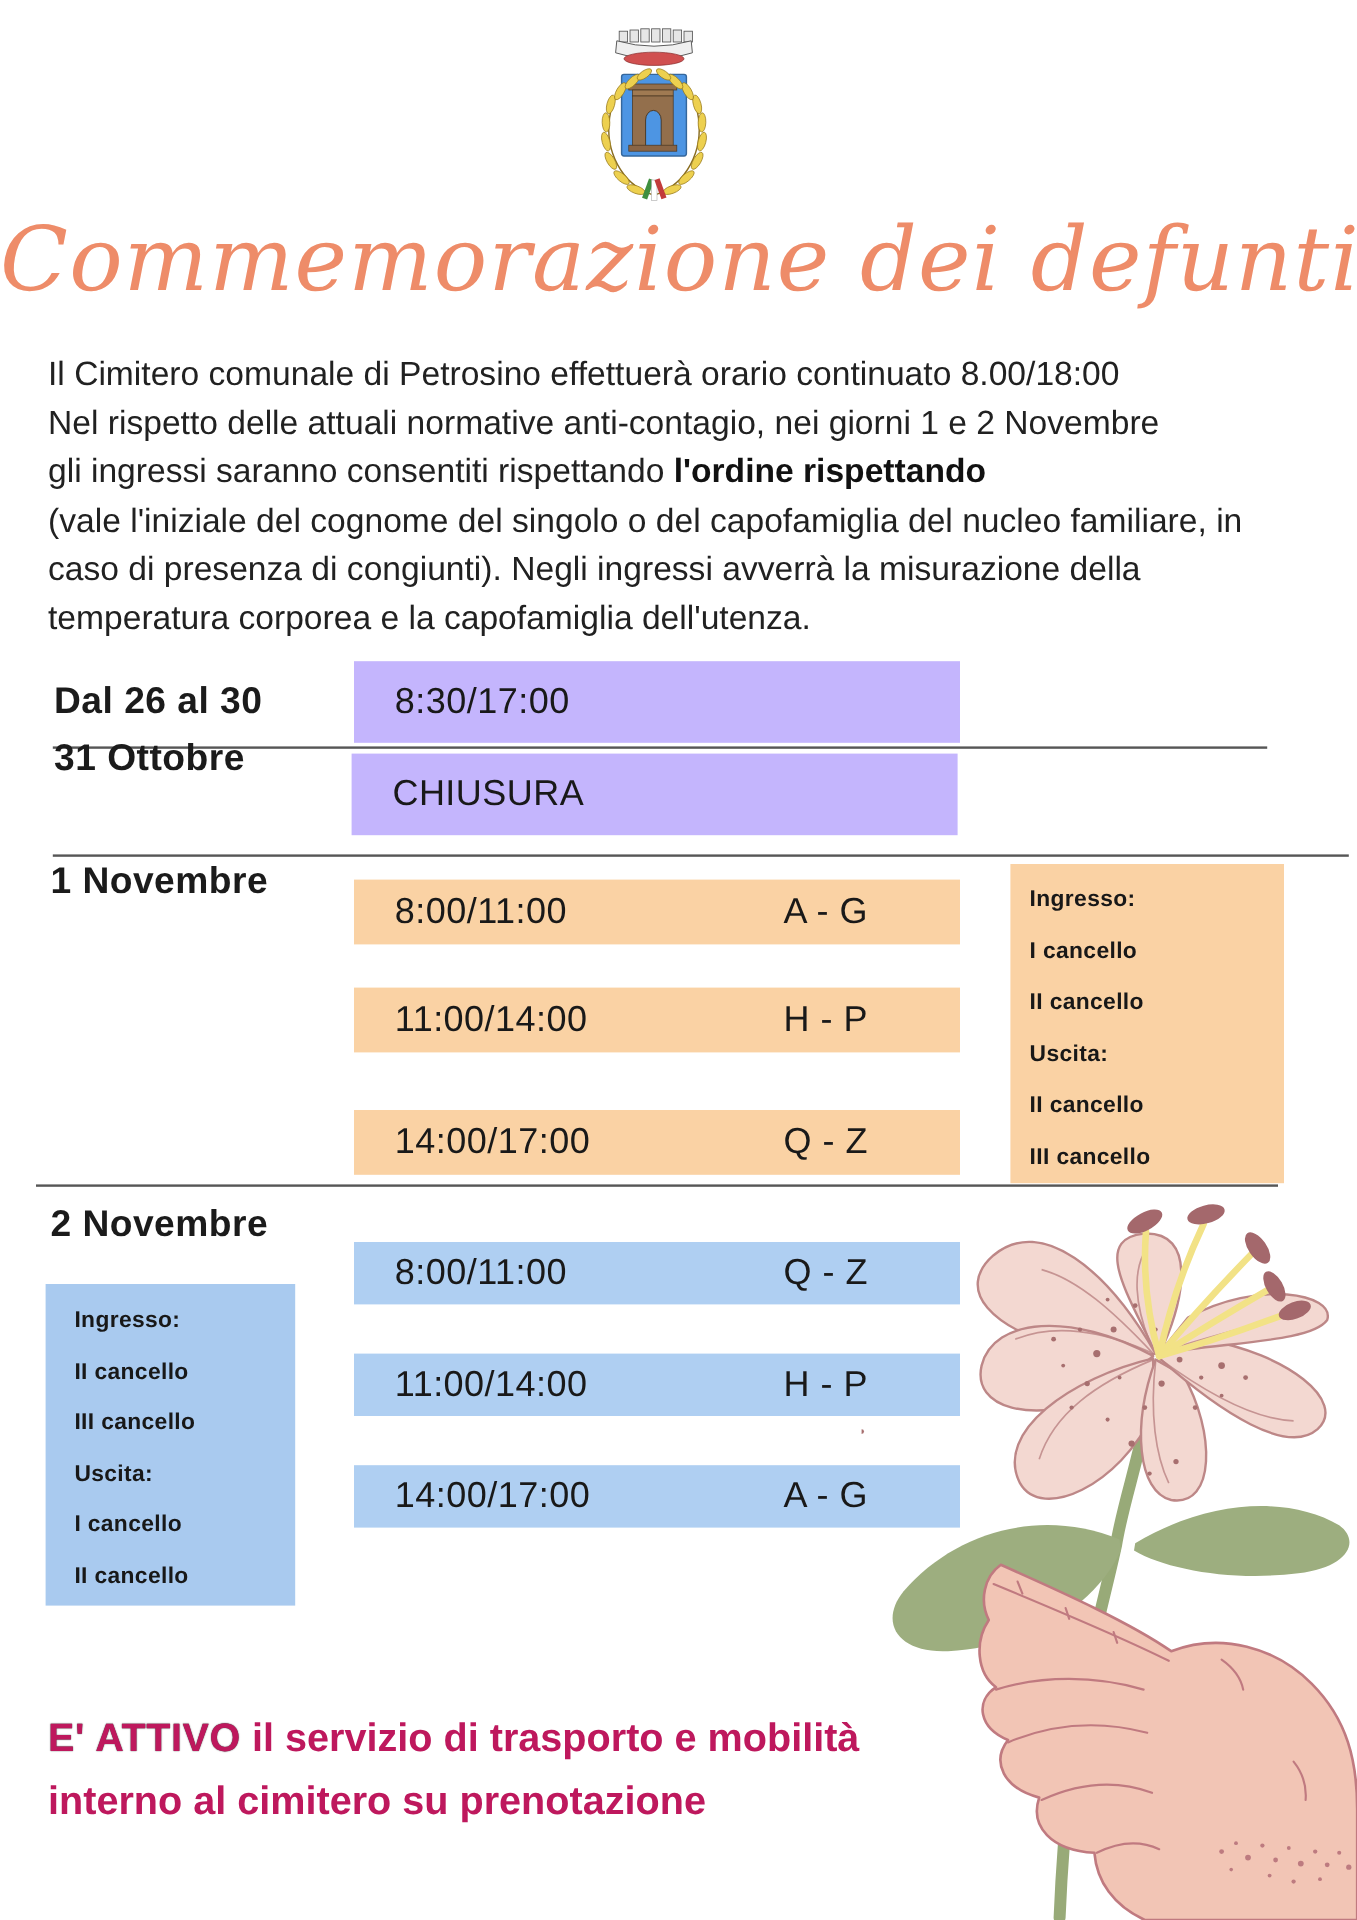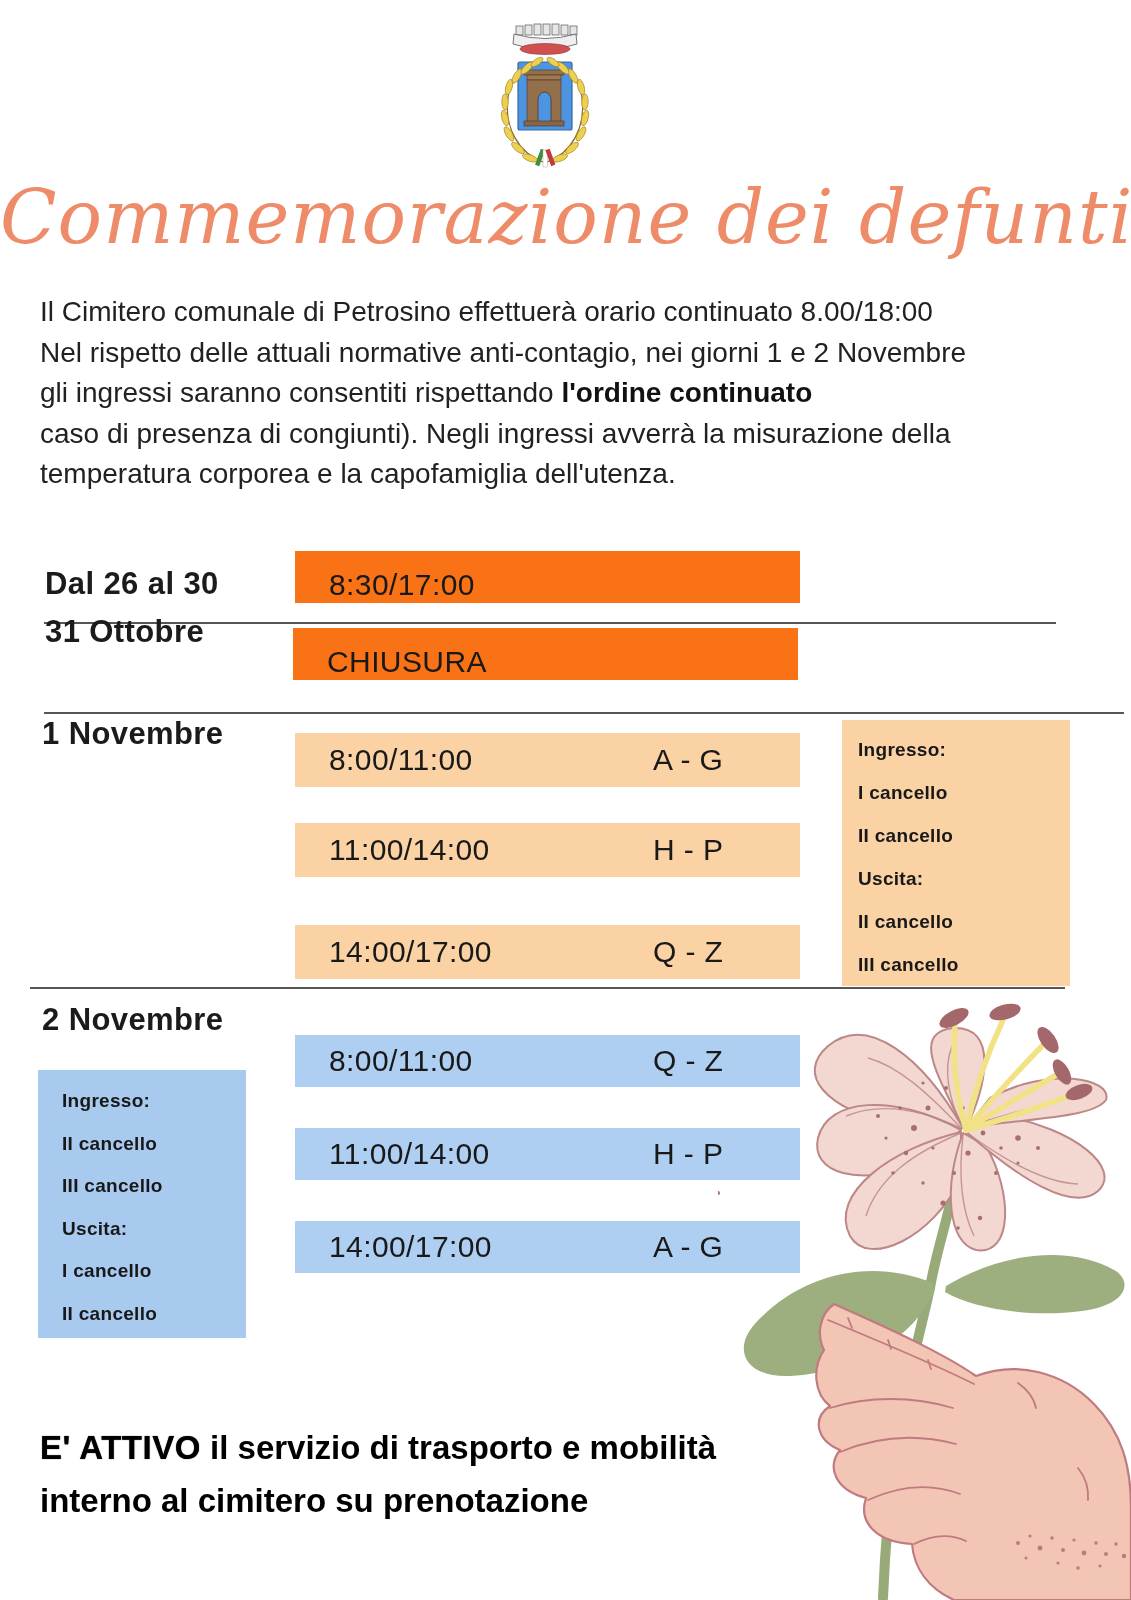--- a/index.html
+++ b/index.html
@@ -17,33 +17,33 @@
   }
   
   .intro{top:292px;left:40px;font-size:28px;line-height:40.5px;color:#212121;}
   .intro b{font-weight:700;color:#111;}
   
   .daylabel{font-size:31px;font-weight:700;letter-spacing:.4px;color:#1b1b1b;}
   
   .slotbox{height:54px;width:505px;left:295px;font-size:30px;letter-spacing:.4px;color:#191919;}
   .slotbox .time{position:absolute;left:34px;top:0;line-height:54px;}
   .slotbox .letters{position:absolute;left:358px;top:0;line-height:54px;}
-  .ybox{background:#f97316;height:52px;}
+  .ybox{background:#c4b5fd;height:68px;}
   .ybox .time{line-height:68px;}
   .obox{background:#fad2a4;}
   .bbox{background:#afcff2;}
   
   .panel{font-size:19px;font-weight:700;letter-spacing:.3px;color:#181818;}
   .panel div{white-space:pre;}
   .panel-o{background:#fad2a4;left:842px;top:720px;width:228px;height:266px;padding:8px 0 0 16px;box-sizing:border-box;line-height:43px;}
   .panel-b{background:#a9caef;left:38px;top:1070px;width:208px;height:268px;padding:10px 0 0 24px;box-sizing:border-box;line-height:42.5px;}
   
   .hline{height:2px;background:#565656;}
   
-  .footer{top:1421px;left:40px;font-size:33px;font-weight:700;line-height:53px;color:#000000;}
+  .footer{top:1421px;left:40px;font-size:33px;font-weight:700;line-height:53px;color:#be185d;}
   .footer .heavy{letter-spacing:.5px;text-shadow:0 0 1px #161616;}
 </style>
 </head>
 <body>
 
 <div id="poster">
 
   <svg class="abs" style="left:480px;top:10px" width="130" height="160" viewBox="0 0 130 160">
 
     <g>
@@ -88,21 +88,22 @@
       <rect x="63" y="140" width="4.5" height="17" fill="#ffffff" stroke="#aaa" stroke-width=".5"></rect>
       <rect x="68" y="139" width="4.5" height="17" fill="#c23b3b" transform="rotate(-20 70 147)"></rect>
     </g>
   </svg>
 
   <div class="abs title t">Commemorazione dei defunti</div>
 
   <div class="abs intro">
     <div class="t">Il Cimitero comunale di Petrosino effettuerà orario continuato 8.00/18:00</div>
     <div class="t">Nel rispetto delle attuali normative anti-contagio, nei giorni 1 e 2 Novembre</div>
-    <div class="t"><span>gli ingressi saranno consentiti rispettando </span><b>l'ordine continuato</b></div>
+    <div class="t"><span>gli ingressi saranno consentiti rispettando </span><b>l'ordine rispettando</b></div>
+    <div class="t">(vale l'iniziale del cognome del singolo o del capofamiglia del nucleo familiare, in</div>
     <div class="t">caso di presenza di congiunti). Negli ingressi avverrà la misurazione della</div>
     <div class="t">temperatura corporea e la capofamiglia dell'utenza.</div>
   </div>
 
   <div class="abs daylabel t" style="left:45px;top:566px">Dal 26 al 30</div>
   <div class="abs slotbox ybox" style="top:551px">
     <span class="time t">8:30/17:00</span>
   </div>
   <div class="abs hline" style="left:44px;top:622px;width:1012px"></div>
 

